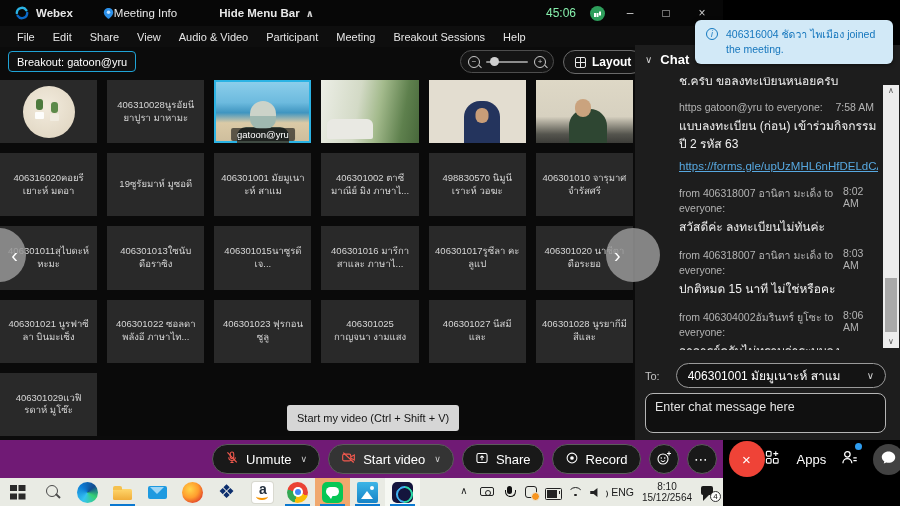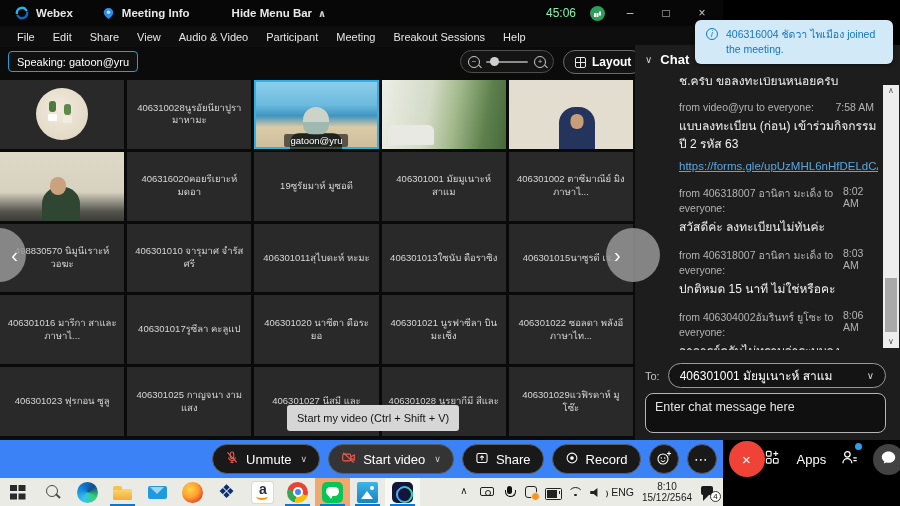--- a/index.html
+++ b/index.html
@@ -4,21 +4,21 @@
 <style>
   * { margin:0; padding:0; box-sizing:border-box; }
   html,body { width:900px; height:506px; overflow:hidden; background:#000;
     font-family:"Liberation Sans","DejaVu Sans",sans-serif; }
   #app { position:relative; width:723px; height:506px; background:#0b0b0b; }
 
   
   .titlebar { position:absolute; top:0; left:0; right:0; height:26px; background:#070707;
     display:flex; align-items:center; color:#e8e8e8; font-size:11.5px; }
   .brand { display:flex; align-items:center; gap:6px; margin-left:14px; font-weight:bold; }
-  .mi { display:flex; align-items:center; gap:8px; margin-left:30px; font-weight:bold; }
+  .mi { display:flex; align-items:center; gap:0; margin-left:30px; font-weight:normal; }
   .hmb { display:flex; align-items:center; gap:6px; margin-left:42px; font-weight:bold; }
   .tb-right { margin-left:auto; display:flex; align-items:center; gap:14px; padding-right:10px; }
   .timer { font-size:12px; color:#86efac; }
   .conn { width:15px; height:15px; border-radius:50%; background:#2e9e5b; position:relative; }
   .conn::before { content:''; position:absolute; left:4px; bottom:4px; width:1.5px; height:4px;
     background:#fff; box-shadow:2.5px 0 0 #fff, 5px -1.5px 0 #fff; }
   .winbtn { color:#cfcfcf; font-size:12px; width:22px; text-align:center; cursor:default; }
 
   
   .menubar { position:absolute; top:26px; left:0; right:0; height:21px; background:#0e0e0e;
@@ -47,21 +47,21 @@
   
   .toast { position:absolute; top:20px; left:695px; width:198px; min-height:38px; background:#d2e9f7;
     border-radius:6px; z-index:30; display:flex; gap:8px; padding:7px 10px 7px 11px;
     box-shadow:0 1px 4px rgba(0,0,0,.5); }
   .toast .info-ic { width:12px; height:12px; border:1.2px solid #1579c0; border-radius:50%; color:#1579c0;
     font-size:8.5px; line-height:11px; text-align:center; flex:none; margin-top:1px; font-style:italic; }
   .toast .t-text { color:#1576bd; font-size:10.5px; line-height:1.45; }
 
   
   .video-area { position:absolute; top:80px; left:0; width:633px; height:356px; background:#0a0a0a;
-    display:grid; grid-template-columns:repeat(5,1fr); grid-template-rows:repeat(5,1fr); gap:3px; }
+    display:grid; grid-template-columns:repeat(6,1fr); grid-template-rows:repeat(5,1fr); gap:10px; }
   .tile { background:#292929; position:relative; overflow:hidden; display:flex; align-items:center;
     justify-content:center; }
   .tile .nm { color:#d6d6d6; font-size:9.5px; text-align:center; line-height:1.35; padding:0 6px;
     word-break:break-word; }
   .overlay-name { position:absolute; bottom:2px; left:50%; transform:translateX(-50%);
     background:rgba(10,10,10,.6); color:#fff; font-size:9.5px; padding:1px 6px; border-radius:2px;
     white-space:nowrap; z-index:3; }
   .tile.active { outline:2.5px solid #2bb3e4; outline-offset:-2.5px; }
   .av { width:52px; height:52px; border-radius:50%; background:radial-gradient(circle at 45% 40%,#f2ebdd,#ddd2bd); position:relative; }
   .av::before { content:''; position:absolute; left:13px; top:13px; width:7px; height:11px; background:#4d7a3e;
@@ -108,31 +108,31 @@
   .msg { margin-bottom:11px;margin-left:34px; }
   .msg .meta { display:flex; justify-content:space-between; color:#b3b3b3; font-size:10.5px; padding-right:4px; }
   .msg .txt { color:#f2f2f2; font-size:12px; line-height:1.5; margin-top:4px; }
   .msg .lnk { display:inline-block; color:#57a8e0; text-decoration:underline; font-size:11.5px; margin-top:7px; }
   .msg.partial .txt { margin-top:-5px; }
   .chat-scroll { position:absolute; top:40px; right:1px; width:16px; bottom:92px; background:#ededed; }
   .cs-arrow { position:absolute; left:0; right:0; height:12px; color:#555; font-size:8px; text-align:center;
     line-height:12px; }
   .cs-up { top:0; } .cs-down { bottom:0; }
   .cs-thumb { position:absolute; left:2px; width:12px; bottom:16px; height:54px; background:#a9a9a9; }
-  .chat-to { position:absolute; left:10px; right:14px; bottom:52px; display:flex; align-items:center; gap:8px; }
+  .chat-to { position:absolute; left:10px; right:14px; bottom:52px; display:flex; align-items:center; gap:16px; }
   .to-label { color:#c2c2c2; font-size:11px; }
   .to-select { flex:1; height:25px; border:1px solid #9a9a9a; border-radius:13px; color:#fff; font-size:12px;
     display:flex; align-items:center; justify-content:space-between; padding:0 11px; background:#141414; }
   .chat-input { position:absolute; left:10px; right:14px; bottom:7px; height:40px; border:1.5px solid #b5b5b5;
     border-radius:8px; background:#101010; color:#eee; font-size:12.5px; padding:6px 9px; resize:none;
     outline:none; font-family:"Liberation Sans","DejaVu Sans",sans-serif; }
   .chat-input::placeholder { color:#e2e2e2; opacity:1; }
 
   
-  .controls { position:absolute; top:440px; left:0; right:0; height:38px; background:#3b82f6;
+  .controls { position:absolute; top:440px; left:0; right:0; height:38px; background:#701a75;
     display:flex; align-items:center; }
   .ctr-center { display:flex; align-items:center; gap:8px; margin-left:212px; }
   .pill { height:30px; border:1px solid #5c5c5c; border-radius:16px; background:#191919; color:#fff;
     font-size:13px; display:flex; align-items:center; gap:7px; padding:0 12px; white-space:nowrap; }
   .pill.hl { background:#343434; }
   .pill .chevd { color:#cfcfcf; font-size:9px; margin-left:2px; }
   .circle-btn { width:30px; height:30px; border:1px solid #5c5c5c; border-radius:50%; background:#191919;
     color:#fff; display:flex; align-items:center; justify-content:center; font-size:13px; }
   .leave-btn { width:36px; height:36px; border-radius:50%; background:#ef4337; color:#fff; font-size:15px;
     display:flex; align-items:center; justify-content:center; margin-left:4px; }
@@ -270,21 +270,21 @@
       <span class="menu-item">Edit</span>
       <span class="menu-item">Share</span>
       <span class="menu-item">View</span>
       <span class="menu-item">Audio &amp; Video</span>
       <span class="menu-item">Participant</span>
       <span class="menu-item">Meeting</span>
       <span class="menu-item">Breakout Sessions</span>
       <span class="menu-item">Help</span>
     </div>
 
-  <div class="speaking">Speaking: gatoon@yru</div>
+  <div class="speaking">Breakout: gatoon@yru</div>
   <div class="zoomctl">
     <span class="mag">−</span>
     <span class="sl-track">
         <span class="sl-knob"></span>
       </span>
     <span class="mag">+</span>
   </div>
   <div class="layoutbtn">
     <span class="grid-ic"></span>
     <span>Layout</span>
@@ -381,21 +381,21 @@
       <span class="chat-hicons">
         <span class="popout"></span>
         <span class="chat-x">×</span>
       </span>
     </div>
     <div class="chat-body">
         <div class="msg partial">
           <div class="txt">ช.ครับ ขอลงทะเบียนหน่อยครับ</div>
         </div>
         <div class="msg"><div class="meta">
-            <span>from video@yru to everyone:</span>
+            <span>https gatoon@yru to everyone:</span>
             <span>7:58 AM</span>
           </div><div class="txt">แบบลงทะเบียน (ก่อน) เข้าร่วมกิจกรรม ปี 2 รหัส 63</div><a class="lnk" href="#">https://forms.gle/upUzMHL6nHfDELdCA</a></div>
         <div class="msg">
           <div class="meta">
             <span>from 406318007 อานิตา มะเด็ง to everyone:</span>
             <span>8:02 AM</span>
           </div>
           <div class="txt">สวัสดีค่ะ ลงทะเบียนไม่ทันค่ะ</div>
         </div>
         <div class="msg">

